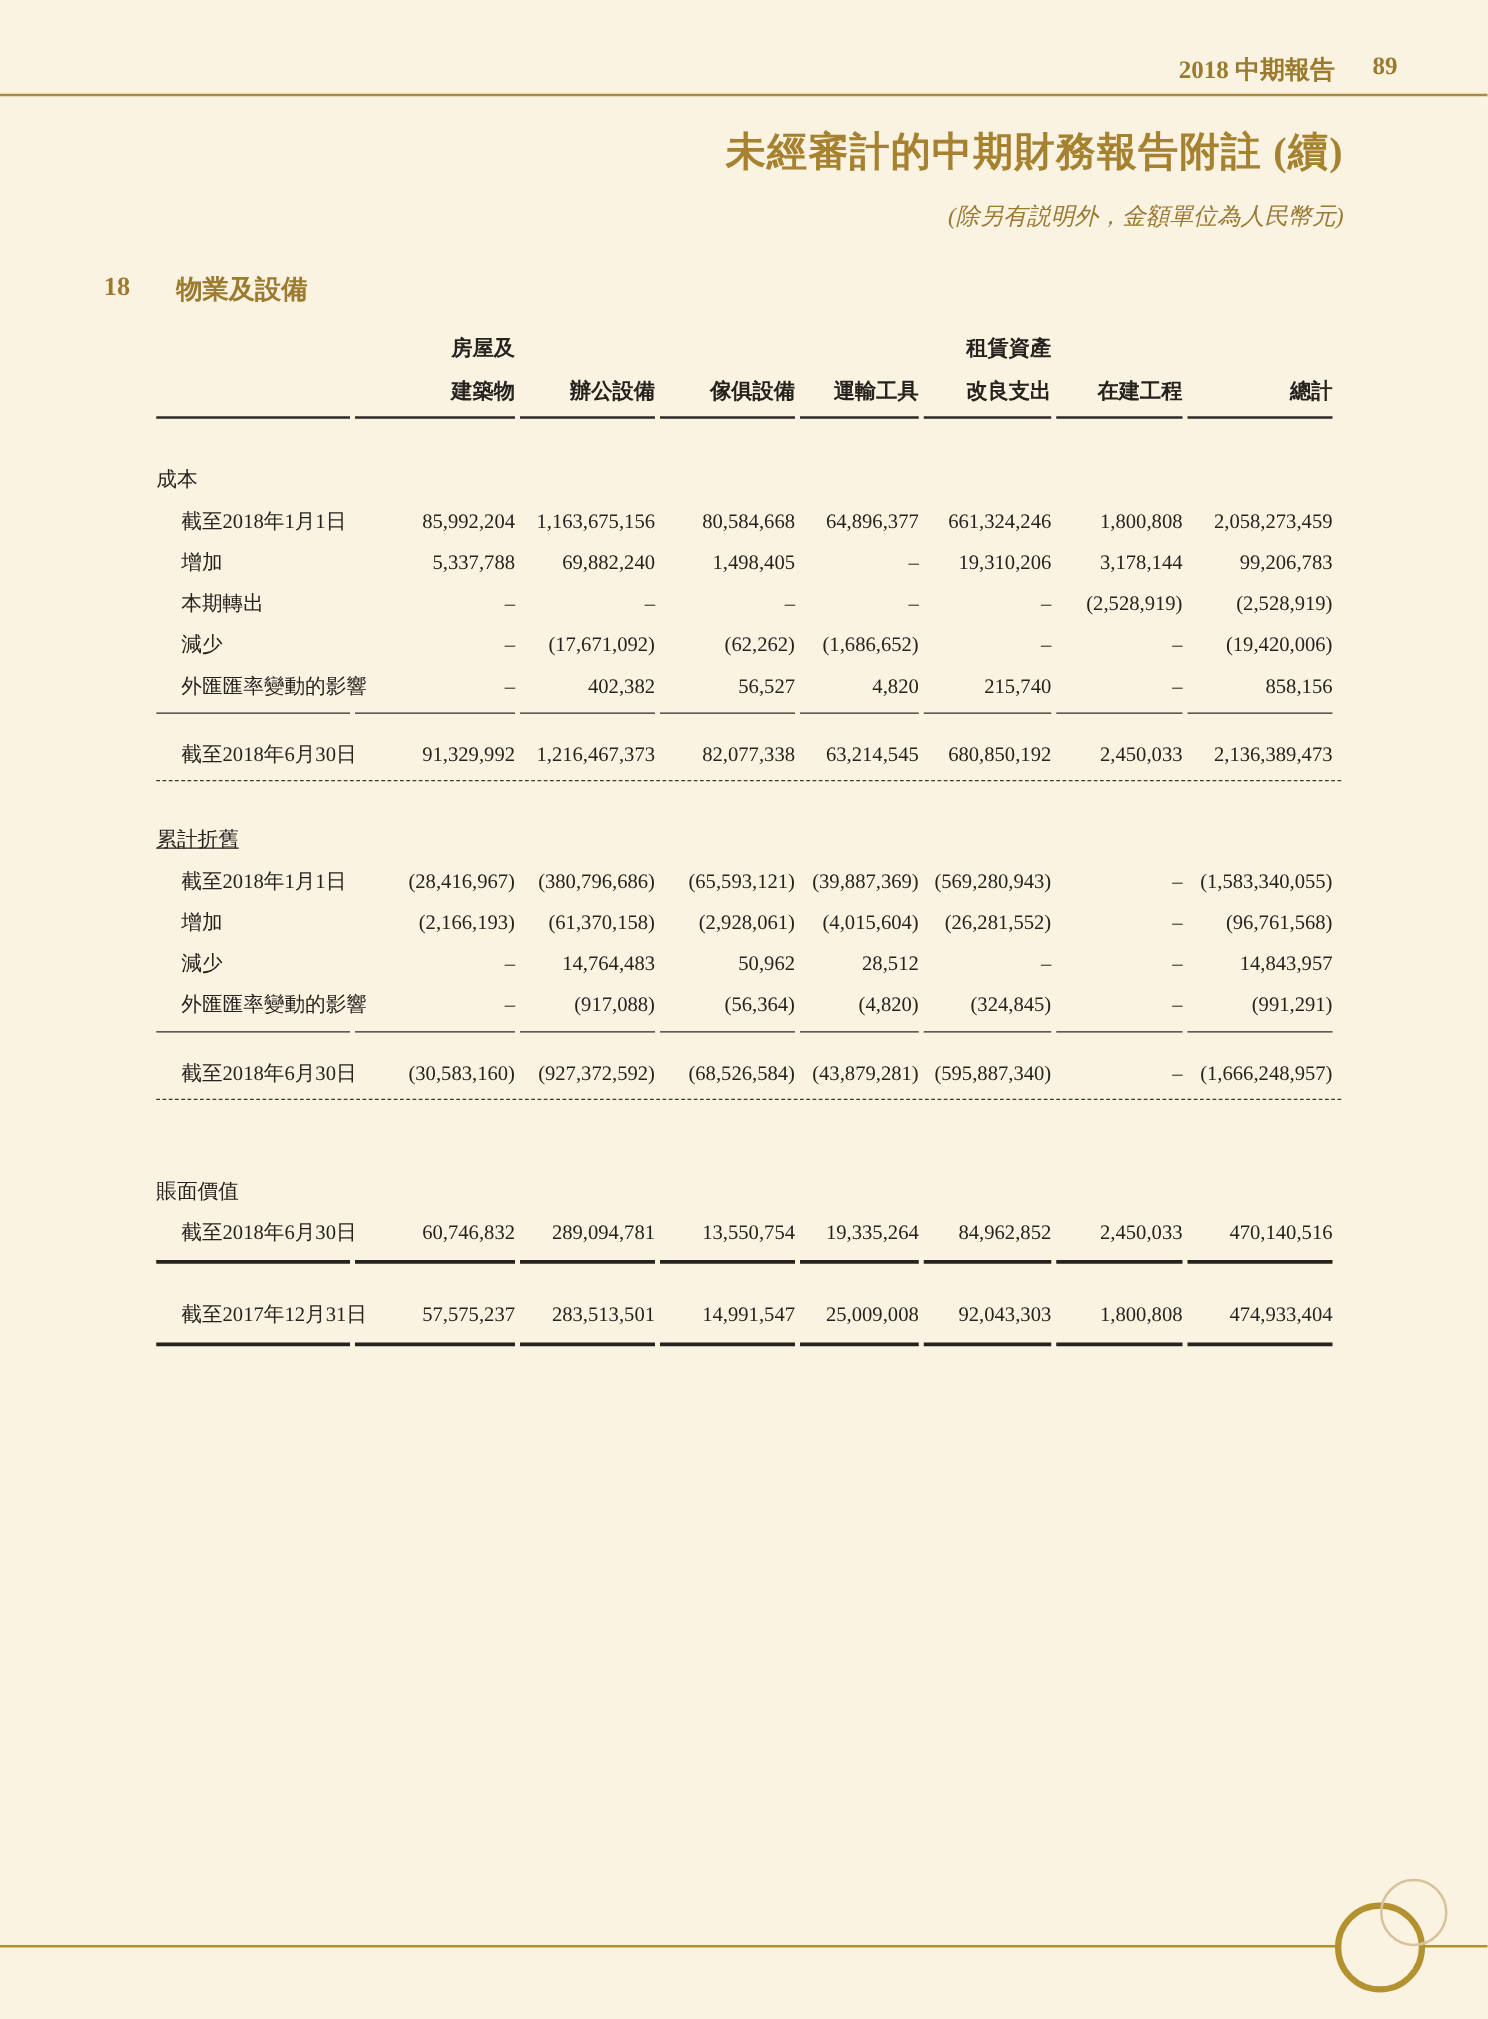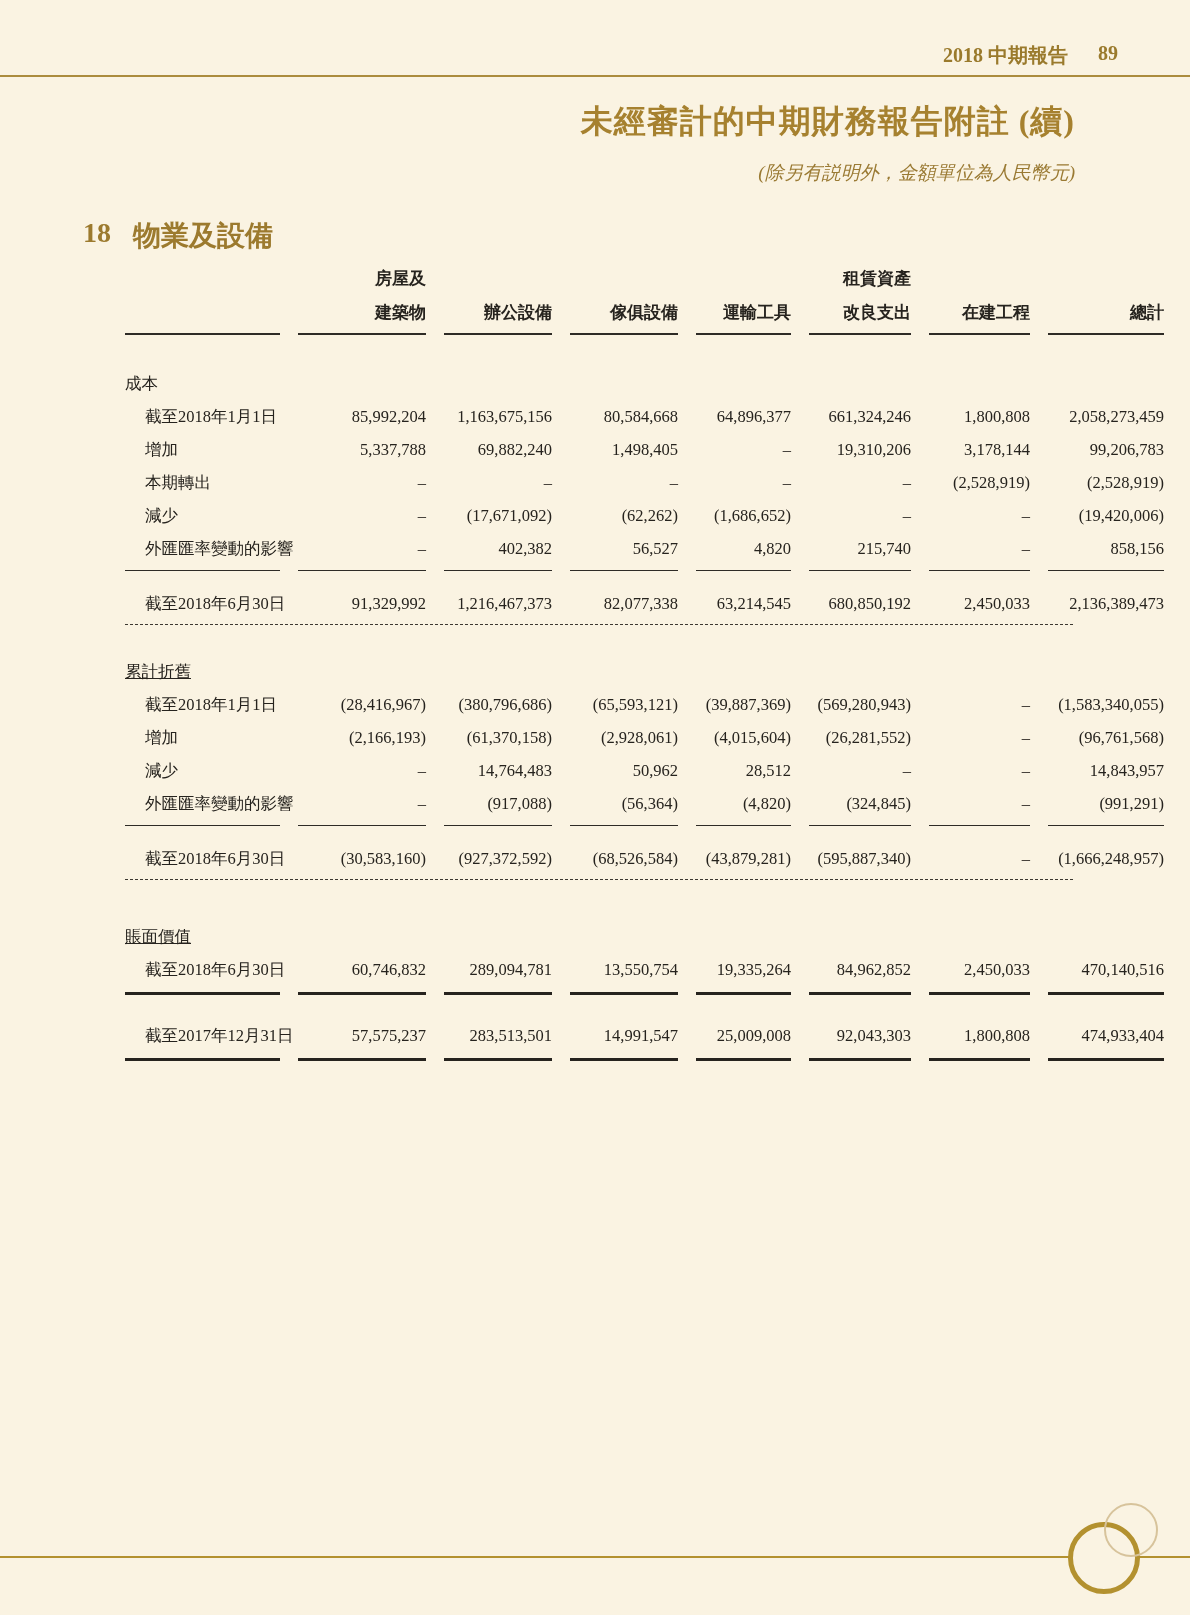--- a/index.html
+++ b/index.html
@@ -27,45 +27,45 @@
     font-size:32px; font-weight:bold; color:#a6812f;
     letter-spacing:1px; white-space:nowrap;
   }
   .doc-subtitle {
     margin-top:16px; font-size:19px; font-style:italic;
     color:#9a7a33; white-space:nowrap;
   }
   
   .section-heading {
     position:absolute; top:217px; left:83px;
-    font-size:28px; font-weight:bold; color:#9c7a2e;
-    display:flex; gap:22px;
+    font-size:21px; font-weight:bold; color:#9c7a2e;
+    display:flex; gap:37px;
   }
   
   .pe-table { position:absolute; top:262px; left:125px; width:948px; }
   .t-row {
     display:grid;
     grid-template-columns:155px 128px 108px 108px 95px 102px 101px 116px;
-    column-gap:18px;
+    column-gap:4px;
   }
   .cell { font-size:16.5px; line-height:33px; white-space:nowrap; }
   .num  { text-align:right; }
   .label{ padding-left:20px; }
   .section-label { padding-left:0; }
   .hdr .cell { font-weight:bold; text-align:right; line-height:34px; font-size:17px; }
   .rule-row .rcell { border-top:1.5px solid #2e2b26; }
   .rule-row.hdr-rule .rcell { border-top:2.5px solid #2e2b26; }
   .rule-row.thick  .rcell { border-top:3px solid #26231e; }
   .rule-row { margin-top:5px; }
   .rule-row.hdr-rule { margin-top:3px; }
   .rule-row.thick { margin-top:6px; }
   .dashed-rule { border-top:1.6px dashed #3c3831; margin-top:4px; }
   .mt-first-section { margin-top:32px; }
   .mt-section { margin-top:30px;text-decoration:underline; }
-  .mt-carrying { margin-top:40px;text-decoration:underline; }
+  .mt-carrying { margin-top:56px; }
   .total-row { margin-top:16px; }
   .mt-carry2 { margin-top:24px; }
   
   .footer-line {
     position:absolute; top:1556px; left:0; width:1190px;
     border-top:2.5px solid #b3912f;
   }
   .circle-big {
     position:absolute; top:1522px; left:1068px; width:72px; height:72px;
     border:5px solid #b3912f; border-radius:50%; background:#faf3e2;

